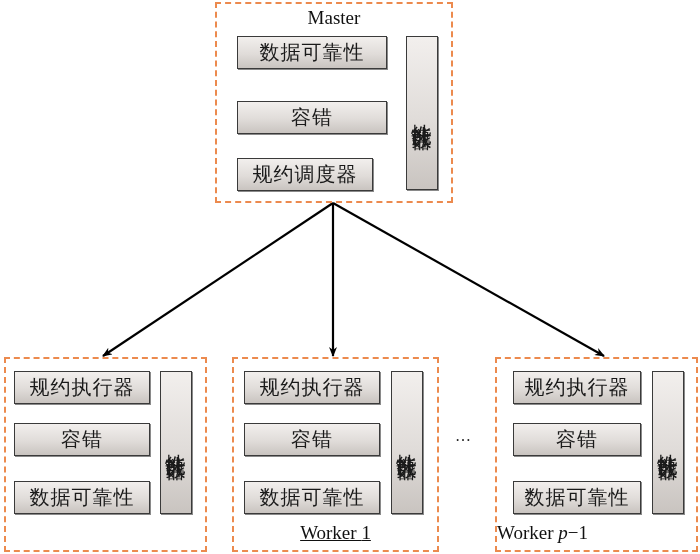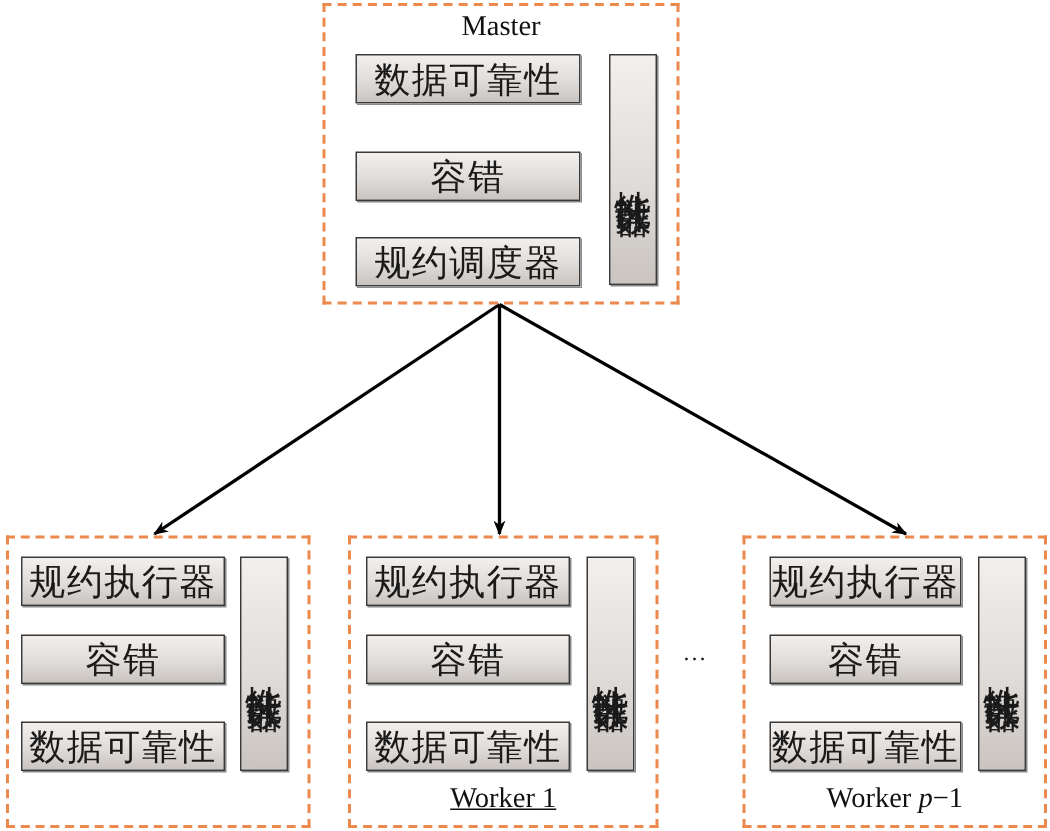--- a/index.html
+++ b/index.html
@@ -3,21 +3,21 @@
 <meta charset="utf-8">
 <style>
   html, body { margin:0; padding:0; background:#ffffff; }
   body { width:700px; height:554px; position:relative; overflow:hidden;
          font-family: "DejaVu Serif", "Liberation Serif", serif; color:#111; }
   .node { position:absolute; border:2px dashed #ec8a4e; box-sizing:border-box; }
   .mod { position:absolute; box-sizing:border-box; border:1px solid #3a3a3a;
          background: linear-gradient(#f2efed 0%, #e0dcd9 55%, #c9c4c0 100%);
          box-shadow: 1px 1px 0 #8a8a8a;
          display:flex; align-items:center; justify-content:center;
-         font-size:24px; letter-spacing:1px; color:#1a1a1a; white-space:nowrap; }
+         font-size:20px; letter-spacing:1px; color:#1a1a1a; white-space:nowrap; }
   .vmod { writing-mode: vertical-rl; text-orientation: upright; letter-spacing:2px; line-height:1; }
   .label { position:absolute; font-family:"Liberation Serif", serif; font-size:19px; color:#111; white-space:nowrap; }
   .label i { font-style:italic; }
   svg.links { position:absolute; left:0; top:0; }
   .dots { position:absolute; font-family:"Liberation Serif", serif; font-size:16px; color:#222; }
 </style>
 </head>
 <body>
 
 <svg class="links" width="700" height="554">
@@ -28,21 +28,21 @@
   </defs>
   <line x1="333" y1="203" x2="103" y2="356" stroke="#000" stroke-width="2.2" marker-end="url(#ah)"></line>
   <line x1="333" y1="203" x2="333" y2="356" stroke="#000" stroke-width="2.2" marker-end="url(#ah)"></line>
   <line x1="333" y1="203" x2="604" y2="356" stroke="#000" stroke-width="2.2" marker-end="url(#ah)"></line>
 </svg>
 
 <div class="node" style="left:215px; top:2px; width:238px; height:201px;">
   <div class="label" style="left:0; right:0; top:3px; text-align:center;">Master</div>
   <div class="mod" style="left:20px; top:32px; width:150px; height:33px;">数据可靠性</div>
   <div class="mod" style="left:20px; top:97px; width:150px; height:33px;">容错</div>
-  <div class="mod" style="left:20px; top:154px; width:150px; height:33px;">规约调度器</div>
+  <div class="mod" style="left:20px; top:154px; width:136px; height:33px;">规约调度器</div>
   <div class="mod vmod" style="left:189px; top:32px; width:32px; height:154px;">性能计数器</div>
 </div>
 
 <div class="node" style="left:4px; top:357px; width:203px; height:195px;">
   <div class="mod" style="left:8px; top:12px; width:136px; height:33px;">规约执行器</div>
   <div class="mod" style="left:8px; top:64px; width:136px; height:33px;">容错</div>
   <div class="mod" style="left:8px; top:122px; width:136px; height:33px;">数据可靠性</div>
   <div class="mod vmod" style="left:154px; top:12px; width:32px; height:143px;">性能计数器</div>
 </div>
 
@@ -56,16 +56,16 @@
   </div>
 </div>
 
 <div class="dots" style="left:455px; top:427px;">…</div>
 
 <div class="node" style="left:495px; top:357px; width:203px; height:195px;">
   <div class="mod" style="left:16px; top:12px; width:128px; height:33px;">规约执行器</div>
   <div class="mod" style="left:16px; top:64px; width:128px; height:33px;">容错</div>
   <div class="mod" style="left:16px; top:122px; width:128px; height:33px;">数据可靠性</div>
   <div class="mod vmod" style="left:155px; top:12px; width:32px; height:143px;">性能计数器</div>
-  <div class="label" style="left:0; right:0; top:163px; text-align:center;">
+  <div class="label" style="left:0; right:0; top:163px; text-align:left;">
     <span>Worker </span><i>p</i><span>−1</span>
   </div>
 </div>
 
 </body></html>

